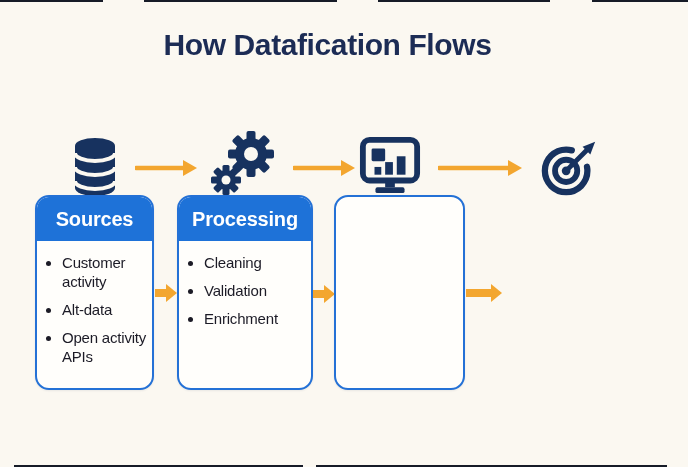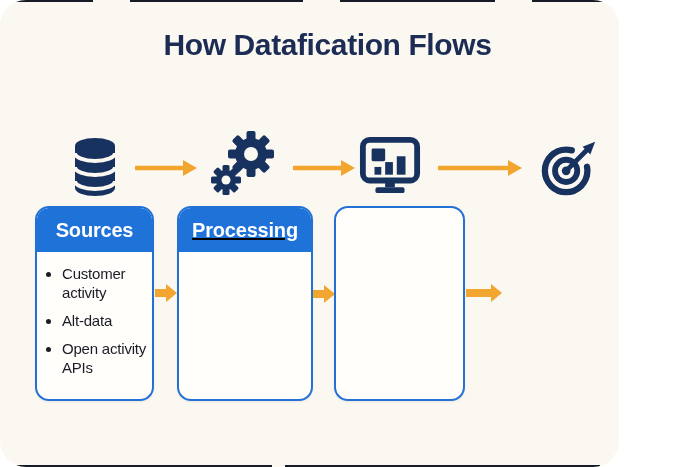--- a/index.html
+++ b/index.html
@@ -9,24 +9,23 @@
     --header-blue:#1E72D8;
     --border-blue:#2471D6;
     --arrow-orange:#F3A62F;
     --text-dark:#1C1B26;
     --card-bg:#FFFEFB;
     --header-text:#FFFFFF;
   }
   html,body{margin:0;padding:0;}
   body{font-family:"Liberation Sans",sans-serif;}
   .canvas{
-    position:relative;width:619px;height:467px;
+    position:relative;width:688px;height:467px;
     background:var(--background,#FBF8F1);
     overflow:hidden;
-    border-radius:26px;
   }
   .edge{position:absolute;left:0;right:0;height:2px;}
   .edge-top{top:0;background:linear-gradient(90deg,#161b27 0,#161b27 15%,transparent 15%,transparent 21%,#161b27 21%,#161b27 49%,transparent 49%,transparent 55%,#161b27 55%,#161b27 80%,transparent 80%,transparent 86%,#161b27 86%,#161b27 100%);}
   .edge-bottom{bottom:0;background:linear-gradient(90deg,transparent 0,transparent 2%,#161b27 2%,#161b27 44%,transparent 44%,transparent 46%,#161b27 46%,#161b27 97%,transparent 97%);}
   .title{
     position:absolute;top:26px;left:0;width:655px;margin:0;
     text-align:center;font-size:30px;line-height:38px;font-weight:700;
     color:var(--title-navy,#1C2C55);letter-spacing:-0.4px;
   }
   .icon{position:absolute;}
@@ -41,28 +40,28 @@
   .g1{left:155px;top:284px;}
   .g2{left:313px;top:285px;}
   .g3{left:466px;top:284px;}
   .nf{fill:var(--icon-navy,#17325F);}
   .ns{stroke:var(--icon-navy,#17325F);fill:none;}
   .bgf{fill:var(--background,#FBF8F1);}
   .bgs{stroke:var(--background,#FBF8F1);fill:none;}
   .of{fill:var(--arrow-orange,#F3A62F);}
   .os{stroke:var(--arrow-orange,#F3A62F);fill:none;}
   .card{
-    position:absolute;top:206px;height:195px;box-sizing:border-box;
+    position:absolute;top:195px;height:195px;box-sizing:border-box;
     background:var(--card-bg,#FFFEFB);
     border:2px solid var(--border-blue,#2471D6);
     border-radius:14px;overflow:hidden;
     box-shadow:0 1px 2px rgba(20,40,80,0.08);
   }
   .c1{left:35px;width:119px;}
-  .c2{left:177px;width:136px;text-decoration:underline;}
+  .c2{left:177px;width:136px;}
   .c3{left:334px;width:131px;}
   .c4{left:506px;width:146px;}
   .card-header{
     height:44px;display:flex;align-items:center;justify-content:center;
     background:var(--header-blue,#1E72D8);
     color:var(--header-text,#FFFFFF);
     font-size:20px;font-weight:700;letter-spacing:-0.2px;
     border-radius:11px 11px 0 0;
   }
   .card-body{padding:12px 0 8px 8px;}
@@ -167,20 +166,27 @@
     </div>
   </div>
 
   <svg class="flow-arrow g1" width="22" height="18" viewBox="0 0 22 18">
     <rect class="of" x="0" y="5" width="12" height="8"></rect>
     <polygon class="of" points="11,0 22,9 11,18"></polygon>
   </svg>
 
   <div class="card c2">
     <div class="card-header">Processing</div>
+    <div class="card-body">
+      <ul>
+        <li>Cleaning</li>
+        <li>Validation</li>
+        <li>Enrichment</li>
+      </ul>
+    </div>
   </div>
 
   <svg class="flow-arrow g2" width="22" height="18" viewBox="0 0 22 18">
     <rect class="of" x="0" y="5" width="12" height="8"></rect>
     <polygon class="of" points="11,0 22,9 11,18"></polygon>
   </svg>
 
   <div class="card c3">
   </div>
 

